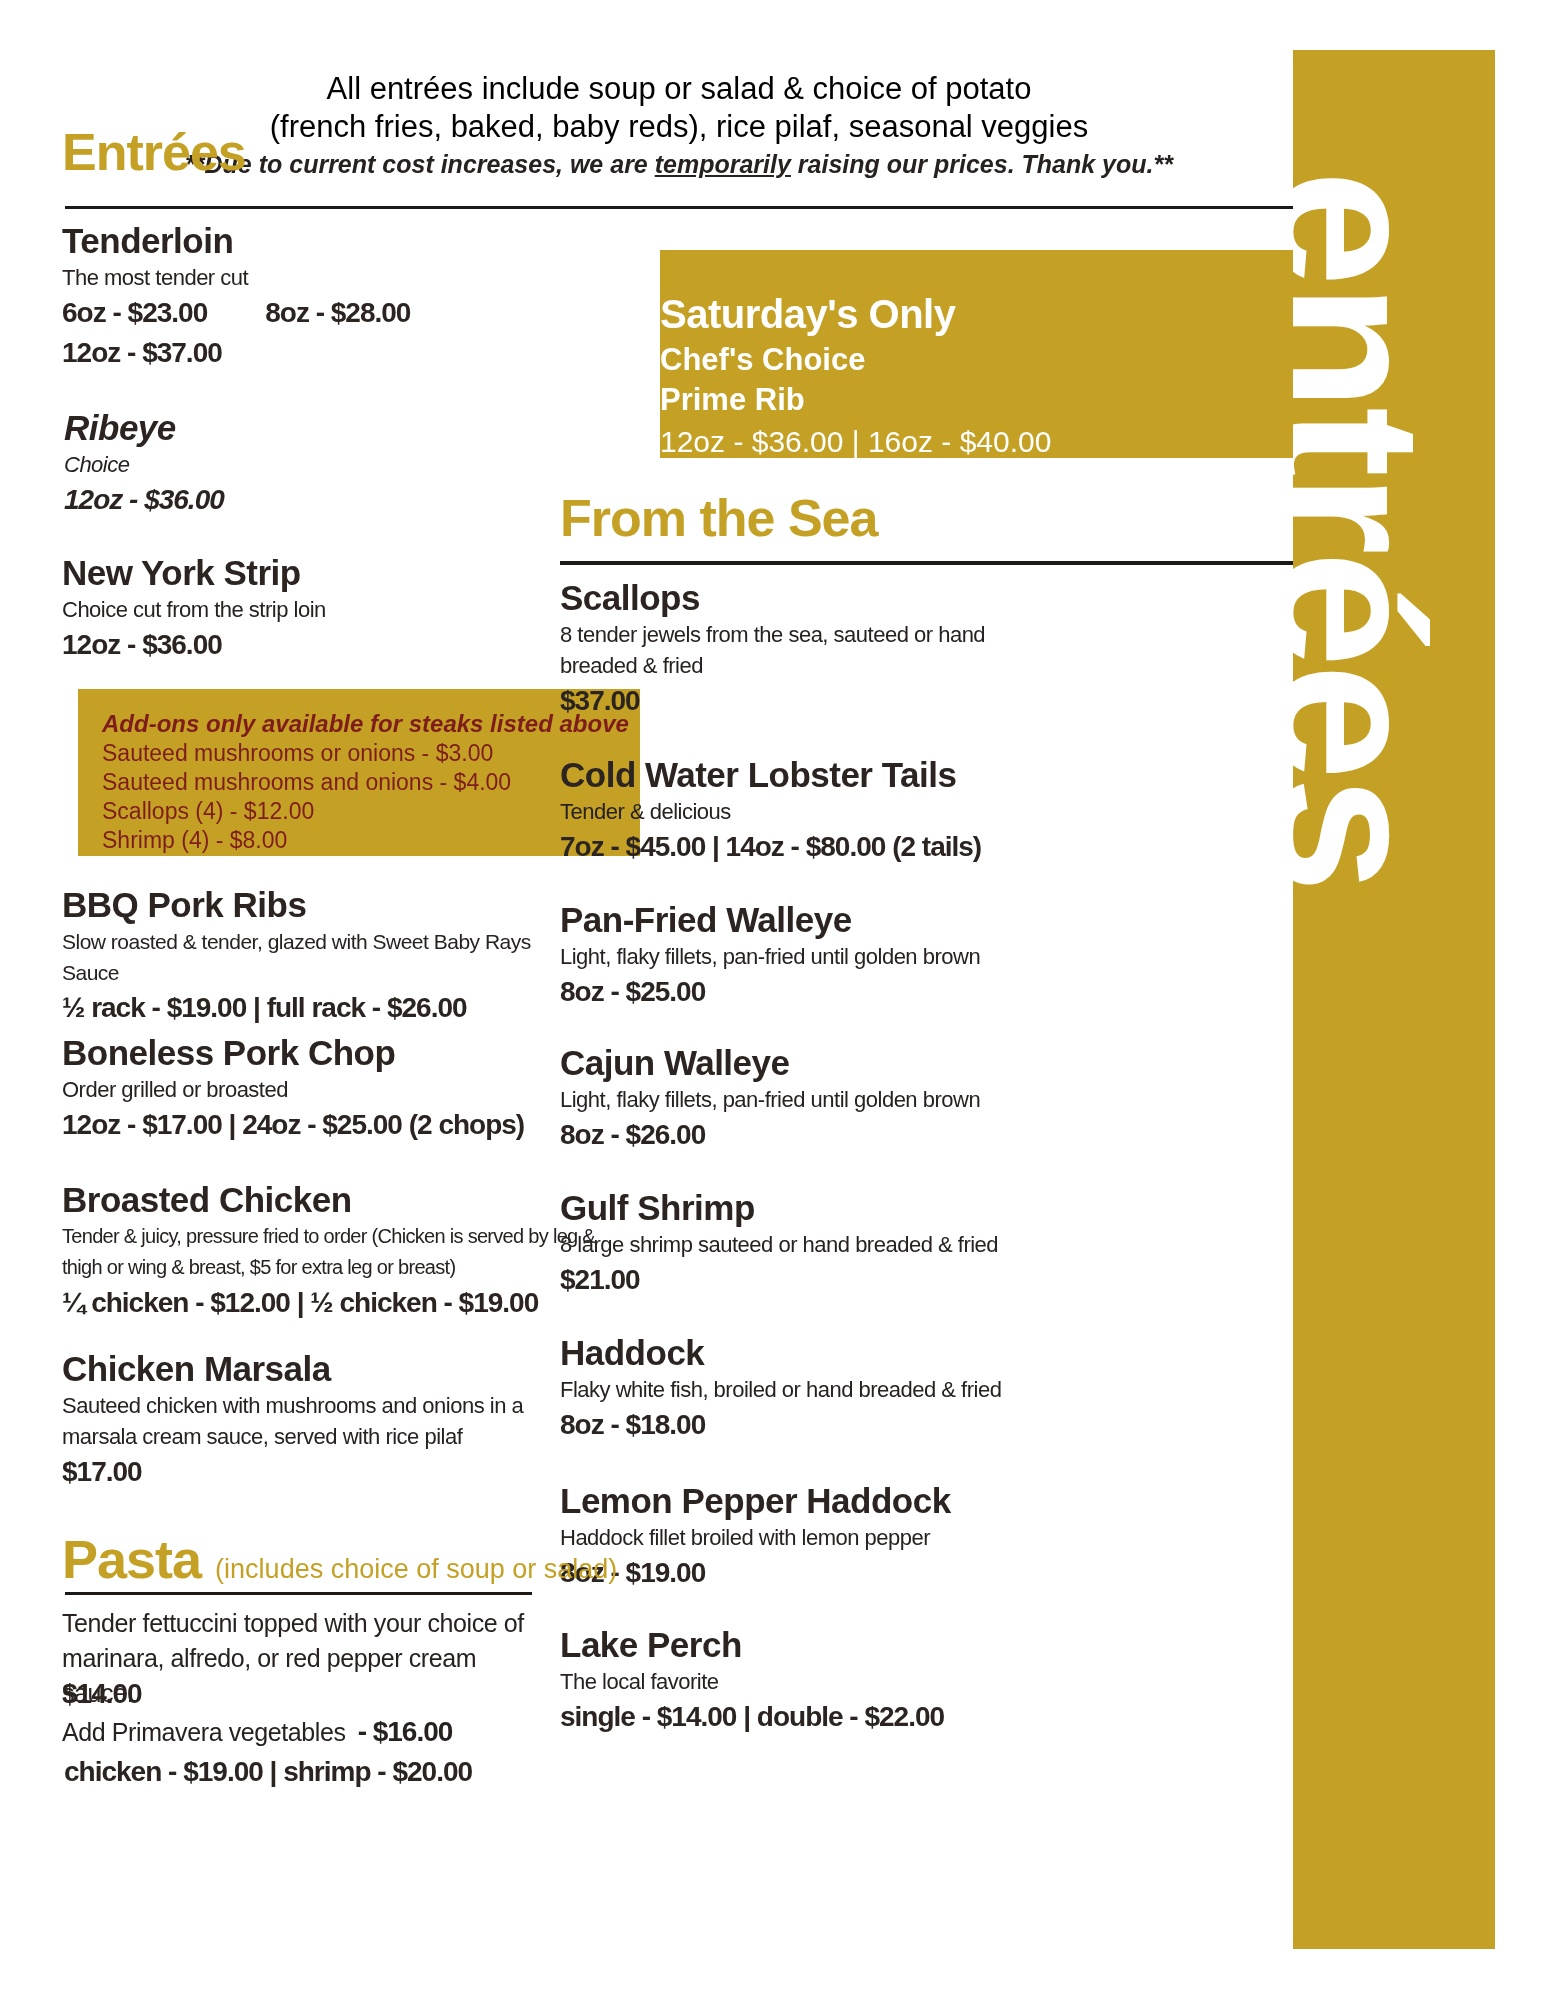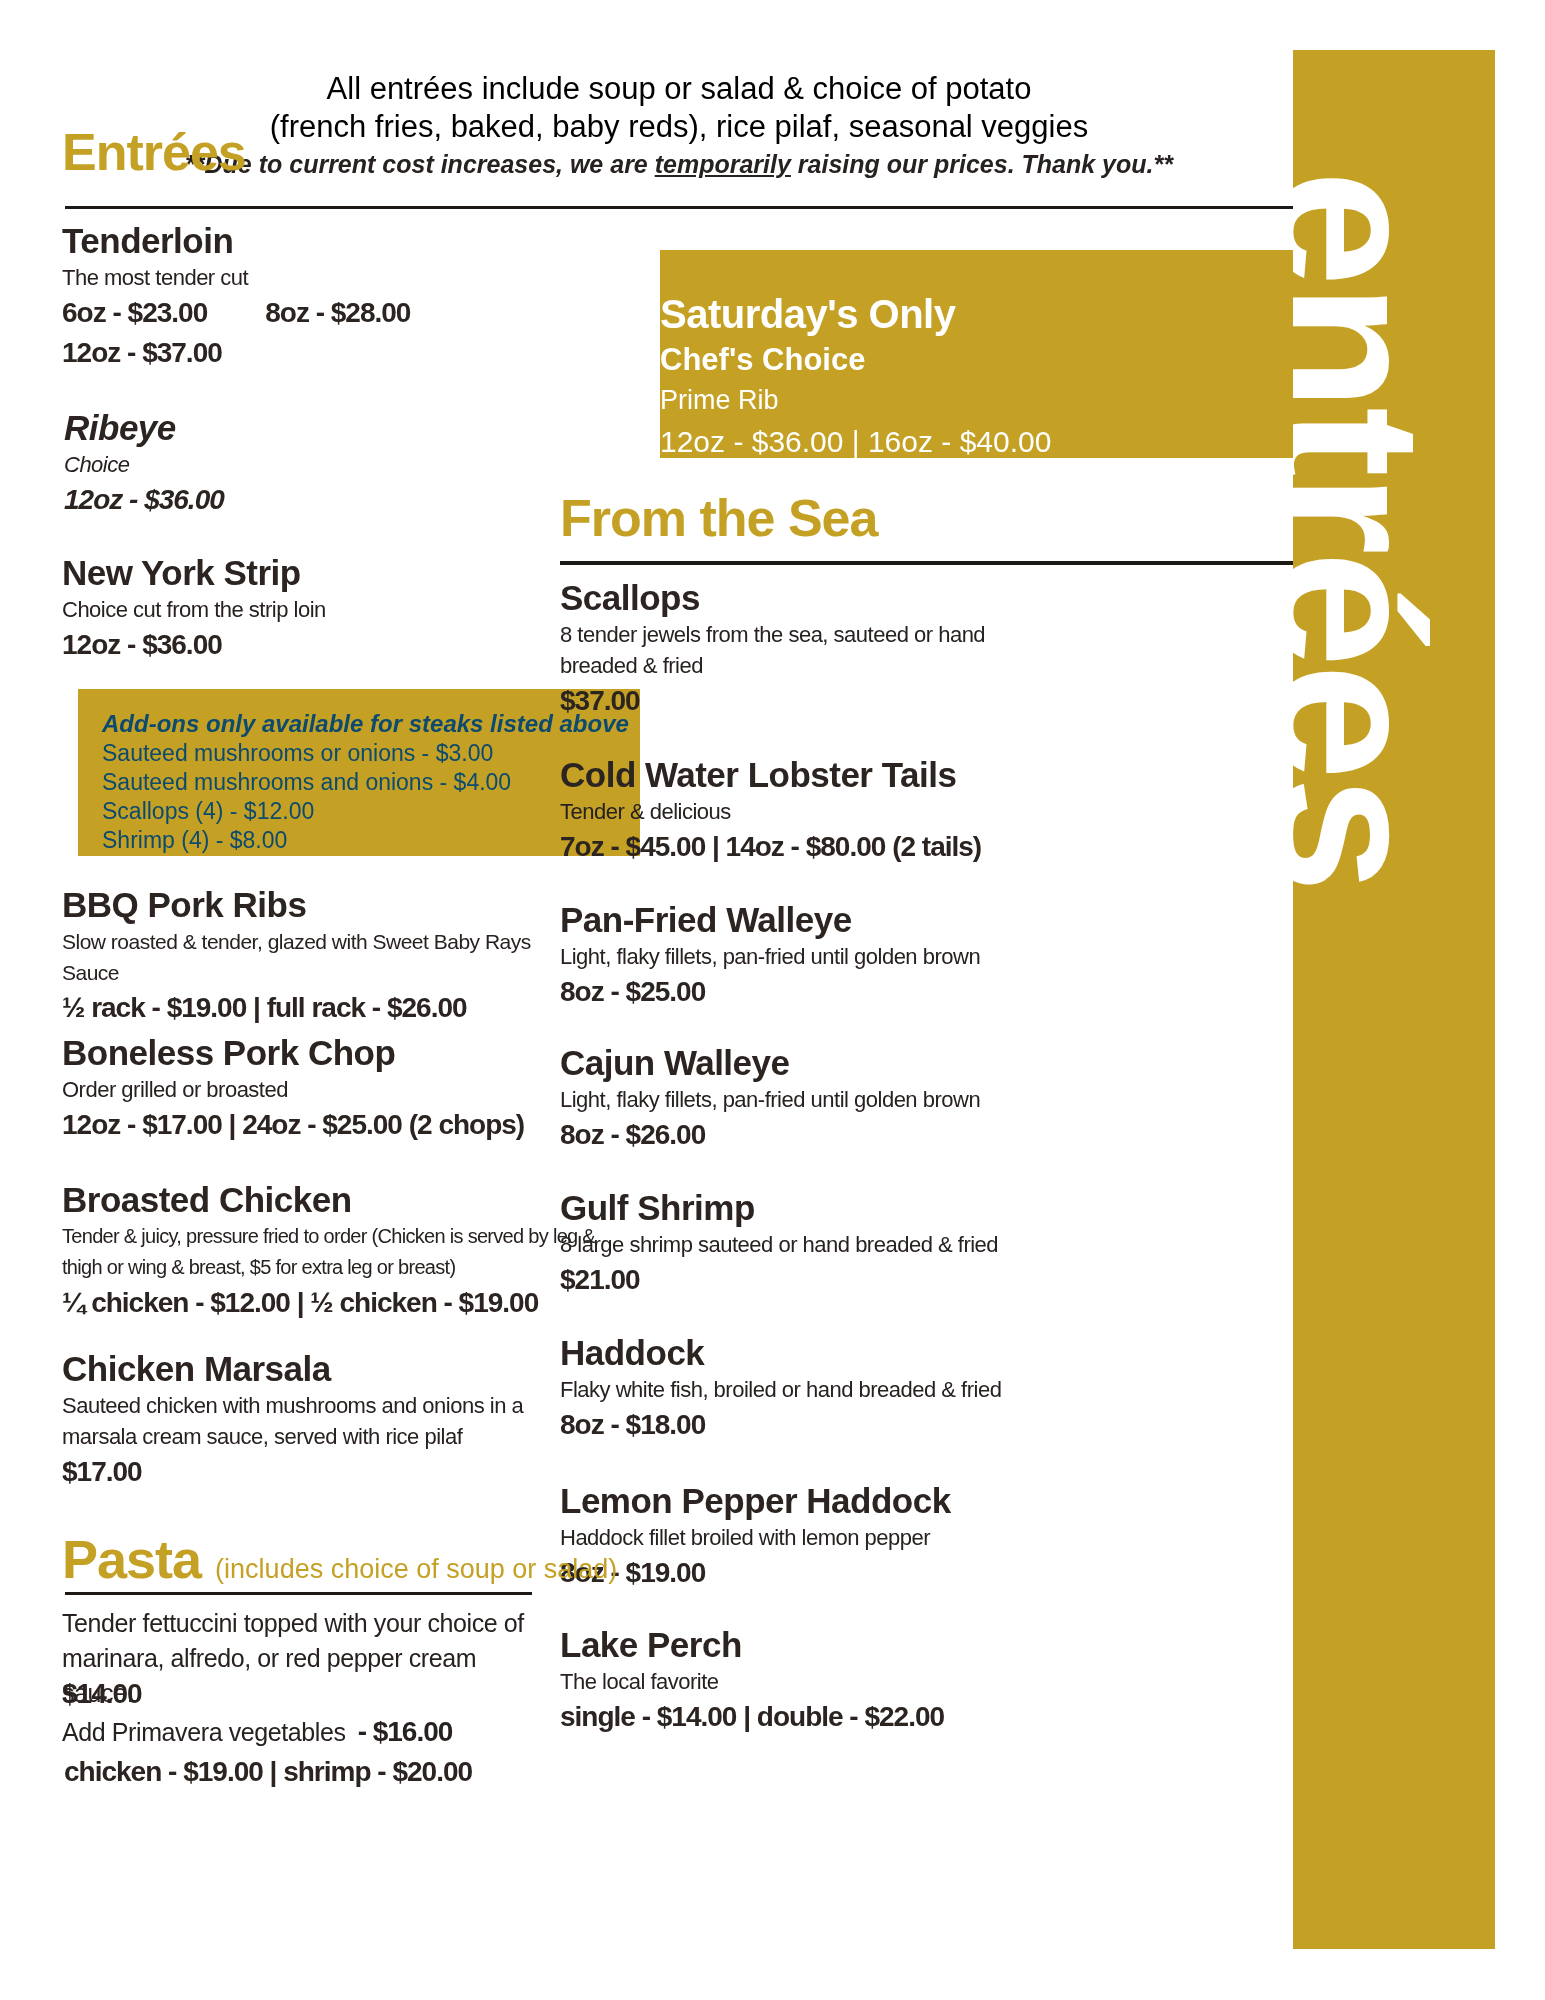--- a/index.html
+++ b/index.html
@@ -21,31 +21,31 @@
   
   .item{position:absolute;width:500px;}
   .item-name{font-size:35px;font-weight:bold;line-height:42px;letter-spacing:-0.5px;color:#2b2421;}
   .item-desc{font-size:22px;line-height:31px;letter-spacing:-0.5px;color:#27211f;}
   .desc-sm{font-size:21px;}
   .desc-sm2{font-size:20px;letter-spacing:-0.7px;}
   .item-price{font-size:28px;font-weight:bold;line-height:40px;letter-spacing:-1px;white-space:nowrap;color:#2b2421;}
   .gap{margin-left:58px;}
 
   
-  .addons{position:absolute;left:78px;top:689px;width:562px;height:167px;background:#c4a125;color:#0c4a6e;
+  .addons{position:absolute;left:78px;top:689px;width:562px;height:167px;background:#c4a125;color:#7f1d1d;
           box-sizing:border-box;padding:19px 0 0 24px;}
   .addons-title{font-size:24px;font-weight:bold;font-style:italic;line-height:31px;}
   .addons-line{font-size:23px;line-height:29px;}
 
   
   .sat{position:absolute;left:660px;top:250px;width:633px;height:208px;background:#c4a125;color:#ffffff;
        text-align:left;box-sizing:border-box;padding-top:38px;}
   .sat1{font-size:40px;font-weight:bold;line-height:52px;letter-spacing:-0.5px;}
   .sat2{font-size:31px;font-weight:bold;line-height:40px;}
-  .sat3{font-size:27px;font-weight:normal;line-height:40px;}
+  .sat3{font-size:31px;font-weight:bold;line-height:40px;}
   .sat4{font-size:30px;line-height:44px;}
 
   
   .band{position:absolute;left:1293px;top:50px;width:202px;height:1899px;background:#c4a125;}
   .band-text{position:absolute;left:1247px;top:170px;writing-mode:vertical-rl;font-size:210px;font-weight:bold;
              line-height:202px;color:#ffffff;letter-spacing:-4px;}
 
   
   .pasta-desc{position:absolute;left:62px;top:1606px;width:480px;font-size:25px;line-height:35px;letter-spacing:-0.4px;}
   .pasta-addon{position:absolute;left:62px;top:1716px;display:flex;align-items:center;white-space:nowrap;}

